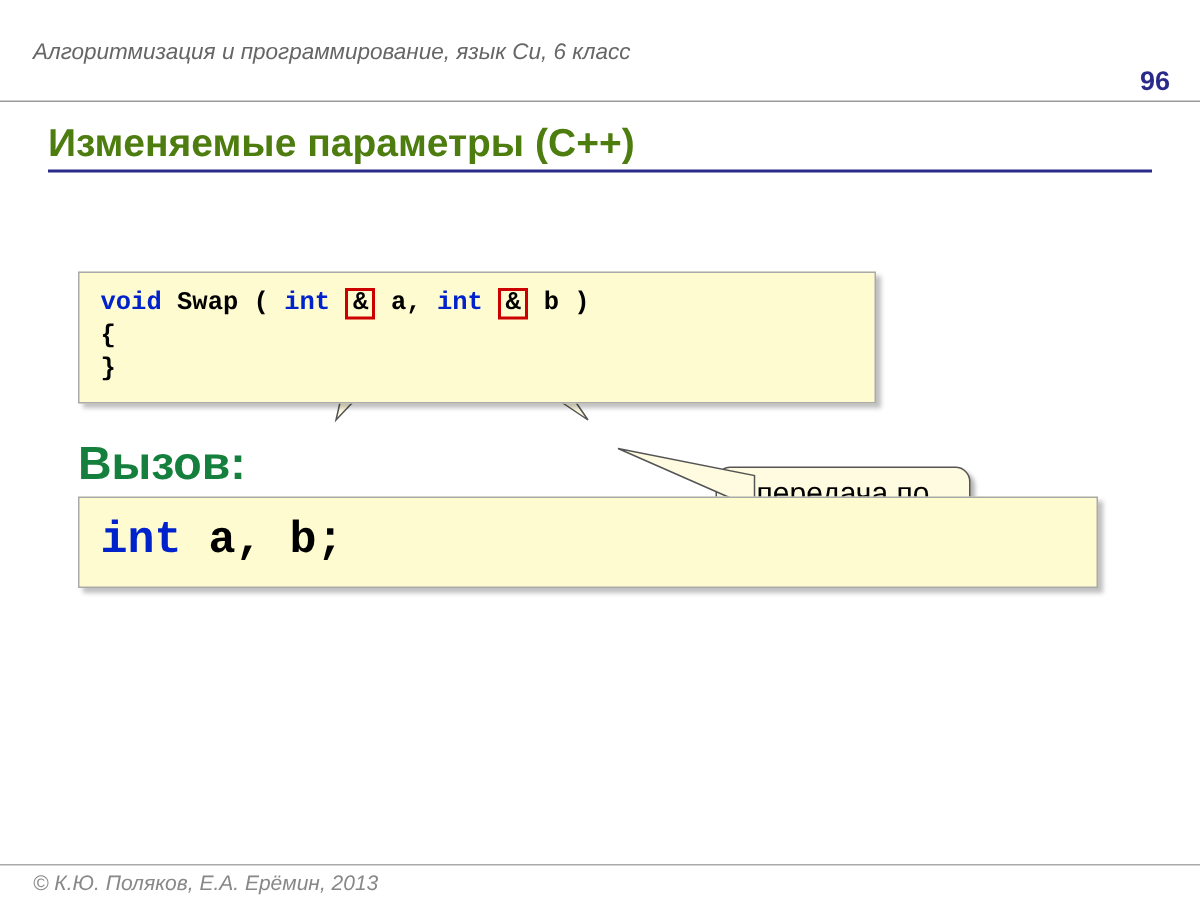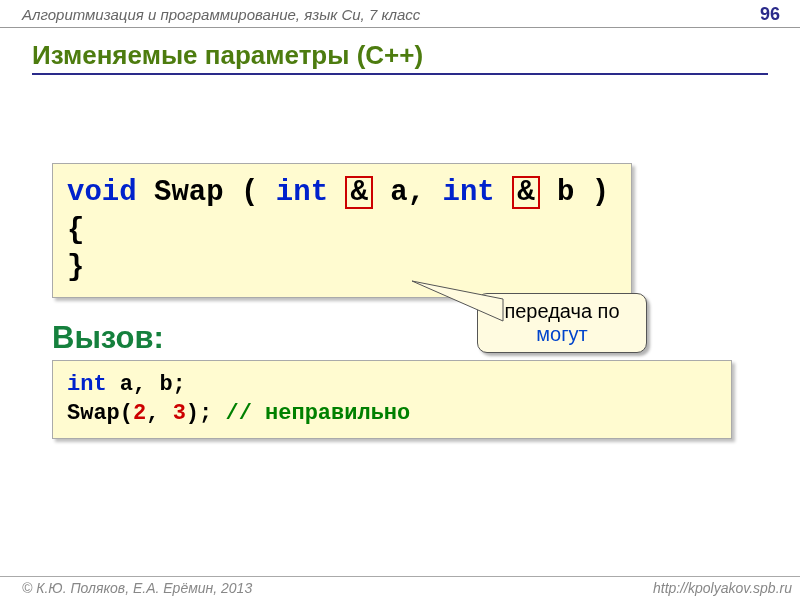--- a/index.html
+++ b/index.html
@@ -20,20 +20,21 @@
   }
   .header-left {
     font-style: italic;
     color: #666;
     font-size: 15px;
   }
   .header-right {
     color: #2a2a8a;
     font-size: 18px;
     font-weight: bold;
+    margin-top: 40px;
   }
   .title {
     font-size: 26px;
     font-weight: bold;
     color: #4d7c0f;
     margin: 12px 32px 2px 32px;
     border-bottom: 2px solid #2a2a8a;
     padding-bottom: 2px;
   }
   .content {
@@ -58,34 +59,34 @@
   .callout2 .blue { color: #0044cc; }
   
   .pointer {
     position: absolute;
   }
   .codebox {
     background: #fffbd0;
     border: 1px solid #aaa;
     box-shadow: 3px 3px 3px rgba(0,0,0,0.25);
     padding: 10px 14px;
-    margin-top: 88px;
+    margin-top: 66px;
     font-family: "Courier New", monospace;
-    font-size: 29px;
+    font-size: 17px;
     font-weight: bold;
     color: #000;
     line-height: 1.3;
-    width: 580px;
+    width: 532px;
     margin-left: 20px;
     position: relative;
   }
   .codebox2 {
     margin-top: 2px;
     width: 680px;
-    font-size: 22px;
+    font-size: 30px;
   }
   .kw-blue { color: #0022cc; }
   .kw-green { color: #008000; }
   .kw-red { color: #cc0000; }
   .amp-box {
     display: inline-block;
     border: 2px solid #c00;
     padding: 0 3px;
     line-height: 1;
     color: #000;
@@ -97,32 +98,32 @@
     margin: 22px 0 4px 20px;
   }
   .footer {
     position: absolute;
     bottom: 0;
     left: 0;
     right: 0;
     border-top: 1px solid #aaa;
     display: flex;
     justify-content: space-between;
-    padding: 3px 8px 4px 22px;
+    padding: 3px 20px 4px 22px;
     font-style: italic;
     color: #888;
     font-size: 14px;
     align-items: center;
   }
 </style>
 </head>
 <body>
 
 <div class="header-bar">
-  <span class="header-left">Алгоритмизация и программирование, язык Си, 7 класс</span>
+  <span class="header-left">Алгоритмизация и программирование, язык Си, 6 класс</span>
   <span class="header-right">96</span>
 </div>
 
 <h1 class="title">Изменяемые параметры (C++)</h1>
 
 <div class="content">
 
   <div class="callout callout1">
     <div>переменные могут</div>
     <div>изменяться</div>
@@ -145,21 +146,19 @@
     <div class="blue">могут</div>
   </div>
   <svg class="pointer" style="left:408px; top:114px;" width="100" height="50">
     <polygon points="95,22 95,44 4,4" fill="#fffbe0" stroke="#555" stroke-width="1"></polygon>
   </svg>
 
   <div class="call-label">Вызов:</div>
 
   <div class="codebox codebox2">
     <div><span class="kw-blue">int</span><span> a, b;</span></div>
-    <div><span>Swap(</span><span class="kw-red">2</span><span>, </span><span class="kw-red">3</span><span>);   </span><span class="kw-green">// неправильно</span></div>
   </div>
 
 </div>
 
 <div class="footer">
   <span>© К.Ю. Поляков, Е.А. Ерёмин, 2013</span>
-  <span>http://kpolyakov.spb.ru</span>
 </div>
 
 </body></html>

